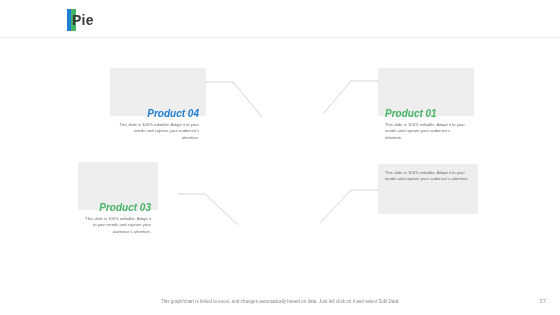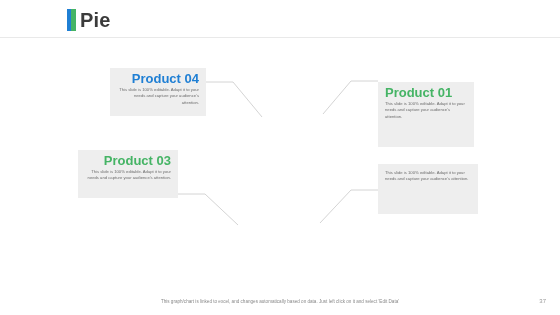--- a/index.html
+++ b/index.html
@@ -36,23 +36,23 @@
     height: 100%;
     background: #1f7fd4;
   }
   .accent-bar-green {
     width: 5px;
     height: 100%;
     background: #45b465;
   }
   .slide-title {
     position: absolute;
-    left: 80px;
+    left: 72px;
     top: 9px;
-    font-size: 20px;
+    font-size: 14px;
     font-weight: bold;
     color: #3b3b3b;
     letter-spacing: 0.2px;
     line-height: 22px;
   }
   .header-rule {
     position: absolute;
     left: 0;
     top: 37px;
     width: 560px;
@@ -77,38 +77,40 @@
   }
 
   
   .callout {
     position: absolute;
     background: #eeeeee;
     padding: 6px 7px 7px 7px;
     box-sizing: border-box;
   }
   .callout-title {
-    font-size: 13px;
+    font-size: 10px;
     font-weight: bold;
+    font-style: italic;
     line-height: 10px;
     margin-bottom: 3px;
+    margin-top: 35px;
   }
   .callout-body {
     font-size: 4.2px;
     line-height: 6.4px;
     color: #6d6d6d;
   }
   .title-blue  { color: #1f7fd4; }
   .title-green { color: #45b465; }
   .align-right { text-align: right; }
   .align-left  { text-align: left; }
 
   #callout-p04 { left: 110px; top: 30px;  width: 96px; height: 48px; }
-  #callout-p01 { left: 378px; top: 44px;  width: 96px; height: 65px; }
-  #callout-p03 { left: 78px;  top: 112px; width: 100px; height: 48px; }
+  #callout-p01 { left: 378px; top: 30px;  width: 96px; height: 48px; }
+  #callout-p03 { left: 78px;  top: 124px; width: 80px; height: 48px; }
   #callout-p02 { left: 378px; top: 126px; width: 100px; height: 50px; }
 
   
   .pie-wrap {
     position: absolute;
     left: 216px;
     top: 67px;
     width: 128px;
     height: 128px;
   }

